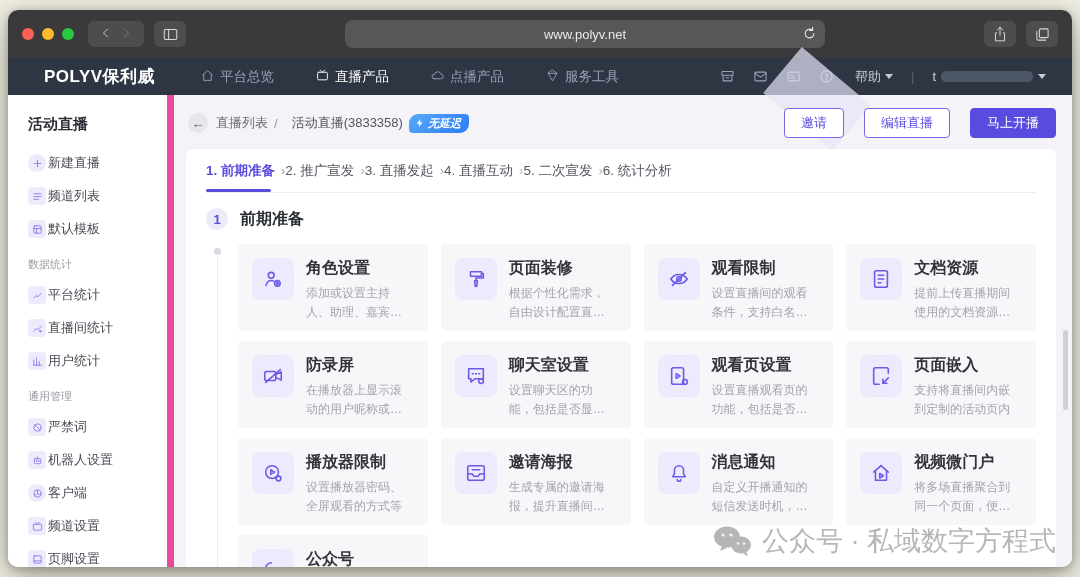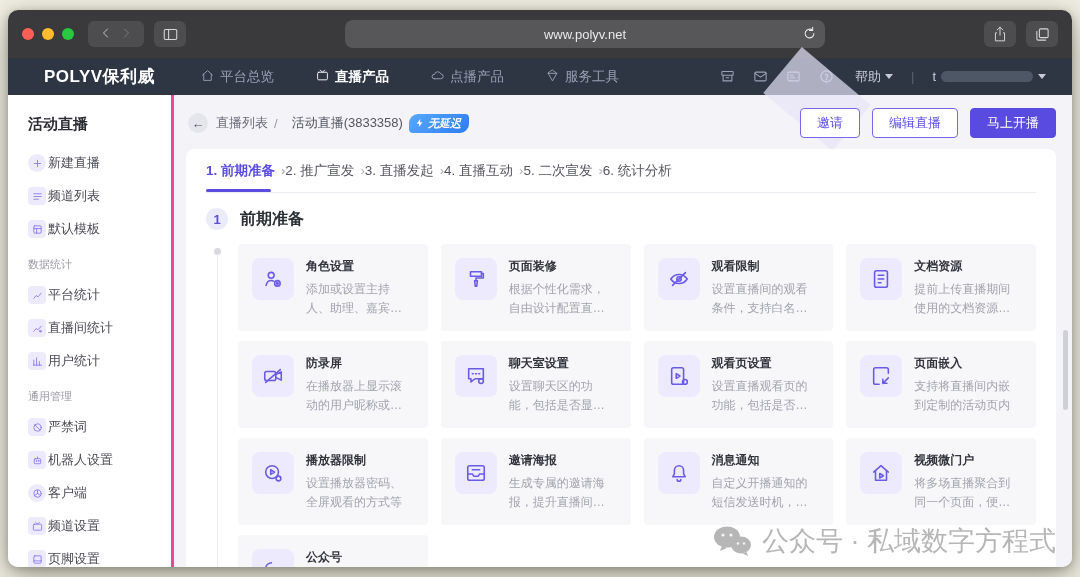--- a/index.html
+++ b/index.html
@@ -22,50 +22,50 @@
   .urlbar { flex:1; max-width:480px; margin:0 auto; height:28px; background:#57575a; border-radius:8px;
     display:flex; align-items:center; justify-content:center; position:relative; color:#e9e9ea; font-size:13px; }
   .urlbar .refresh { position:absolute; right:8px; top:6px; }
   svg.ic { fill:none; stroke:currentColor; stroke-width:1.7; stroke-linecap:round; stroke-linejoin:round; }
 
   
   .navbar { height:37px; background:#2e3644; display:flex; align-items:center; padding:0 26px 0 36px; color:#97a0b3; flex:none; }
   .logo { color:#fff; font-weight:bold; font-size:17px; letter-spacing:.5px; margin-right:46px; }
   .nav-items { display:flex; gap:42px; font-size:13.5px; }
   .nav-item { display:flex; align-items:center; gap:6px; cursor:pointer; }
-  .nav-item.active { color:#fff; font-weight:bold; }
+  .nav-item.active { color:#fff; font-weight:normal; }
   .nav-right { margin-left:auto; display:flex; align-items:center; gap:18px; font-size:13px; }
   .nav-ic { color:#9aa3b6; display:flex; }
   .helpwrap { display:flex; align-items:center; gap:4px; color:#c6ccd8; margin-left:3px; }
   .caret { width:0; height:0; border-left:4px solid transparent; border-right:4px solid transparent; border-top:5px solid #c6ccd8; }
   .navsep { color:#5a6270; }
   .userwrap { display:flex; align-items:center; gap:5px; color:#c6ccd8; }
   .blurpill { width:92px; height:11px; border-radius:6px; background:#6a7282; opacity:.55; }
 
   
   .content { flex:1; display:flex; min-height:0; }
-  .sidebar { width:166px; background:#fff; padding:16px 0 0 0; flex:none; border-right:3px solid #ec4899; }
+  .sidebar { width:166px; background:#fff; padding:16px 0 0 0; flex:none; border-right:7px solid #ec4899; }
   .sb-title { font-size:15px; font-weight:bold; color:#2c2c35; padding:4px 20px 14px; }
   .si { display:flex; align-items:center; gap:2px; padding:6px 20px; font-size:13px; color:#4a4a55; cursor:pointer; margin-bottom:3px; }
   .si-ic { width:18px; height:18px; border-radius:4px; background:#edeafc; color:#7b6bee; display:flex; align-items:center; justify-content:center; flex:none; }
   .si-ic.round { border-radius:50%; }
   .sb-section { font-size:11px; color:#9a9aa5; padding:10px 20px 8px; }
 
   .main { flex:1; background:#f4f4f8; position:relative; display:flex; flex-direction:column; min-width:0; }
   .main .deco { position:absolute; right:210px; top:-26px; width:90px; height:60px; background:#e7e3f8; transform:rotate(40deg); opacity:.7; }
 
   .toolrow { display:flex; align-items:center; padding:13px 16px 9px 14px; position:relative; z-index:1; }
   .backcircle { width:20px; height:20px; border-radius:50%; background:#e5e5ec; color:#55555f; font-size:13px;
     display:flex; align-items:center; justify-content:center; margin-right:8px; cursor:pointer; }
   .crumb { font-size:13px; color:#6b6b76; cursor:pointer; }
   .crumb-sep { font-size:13px; color:#9a9aa5; margin:0 6px; }
   .crumb-cur { font-size:13px; color:#55555f;margin-left:8px; }
   .badge { display:inline-flex; align-items:center; gap:3px; margin-left:6px; padding:2px 8px 2px 6px; border-radius:9px 4px 9px 4px;
     background:linear-gradient(135deg,#58a9fa,#2d7cf3); color:#fff; font-size:11px; font-style:italic; font-weight:bold; }
-  .actions { margin-left:auto; display:flex; gap:12px; }
+  .actions { margin-left:auto; display:flex; gap:20px; }
   .btn { height:30px; border-radius:4px; font-size:13px; padding:0 16px; display:flex; align-items:center; cursor:pointer; }
   .btn.ghost { border:1px solid #7668e8; color:#5d4fe2; background:#fff; }
   .btn.primary { background:#5a4be0; color:#fff; border:1px solid #5a4be0; }
 
   .panel { flex:1; background:#fff; margin:2px 16px 0 12px; border-radius:8px 8px 0 0; padding:0 20px; overflow:hidden; position:relative; }
   .tabsrow { display:flex; align-items:center; height:44px; border-bottom:1px solid #ececf2; font-size:13.5px; }
   .tab { color:#55555f; display:flex; align-items:center; gap:6px; cursor:pointer; height:100%; position:relative; }
   .tab .chev { color:#b3b3bd; font-size:13px; }
   .tab.active { color:#5b4ce0; font-weight:bold; }
   .tab.active::after { content:""; position:absolute; left:0; right:14px; bottom:0; height:3px; border-radius:2px; background:#5b4ce0; }
@@ -78,21 +78,21 @@
 
   .gridwrap { position:relative; margin:14px 0 0 32px; }
   .timeline { position:absolute; left:-21px; top:10px; width:1px; height:500px; background:#ececf2; }
   .timedot { position:absolute; left:-24px; top:4px; width:7px; height:7px; border-radius:50%; background:#d8d8e0; }
 
   .grid { display:grid; grid-template-columns:repeat(4,1fr); gap:10px 13px; }
   .card { background:#f7f7fa; border-radius:4px; padding:14px; display:flex; gap:12px; height:87px; cursor:pointer; }
   .cicon { width:42px; height:42px; border-radius:8px; background:#eceafc; color:#6a5ae8; flex:none;
     display:flex; align-items:center; justify-content:center; }
   .ctext { min-width:0; }
-  .ctitle { font-size:12px; font-weight:bold; color:#33333c; margin-bottom:5px; }
+  .ctitle { font-size:16px; font-weight:bold; color:#33333c; margin-bottom:5px; }
   .cdesc { font-size:12px; color:#a3a3ad; line-height:1.55; display:-webkit-box; -webkit-line-clamp:2; -webkit-box-orient:vertical; overflow:hidden; }
 
   .watermark { position:absolute; right:16px; bottom:8px; display:flex; align-items:center; gap:10px;
     color:#b3b3b3; font-size:27px; z-index:3; opacity:.95; }
   .scrollthumb { position:absolute; right:4px; top:235px; width:5px; height:80px; border-radius:3px; background:#cfcfd6; z-index:2; }
 </style>
 </head>
 <body>
 
 <div class="window">

